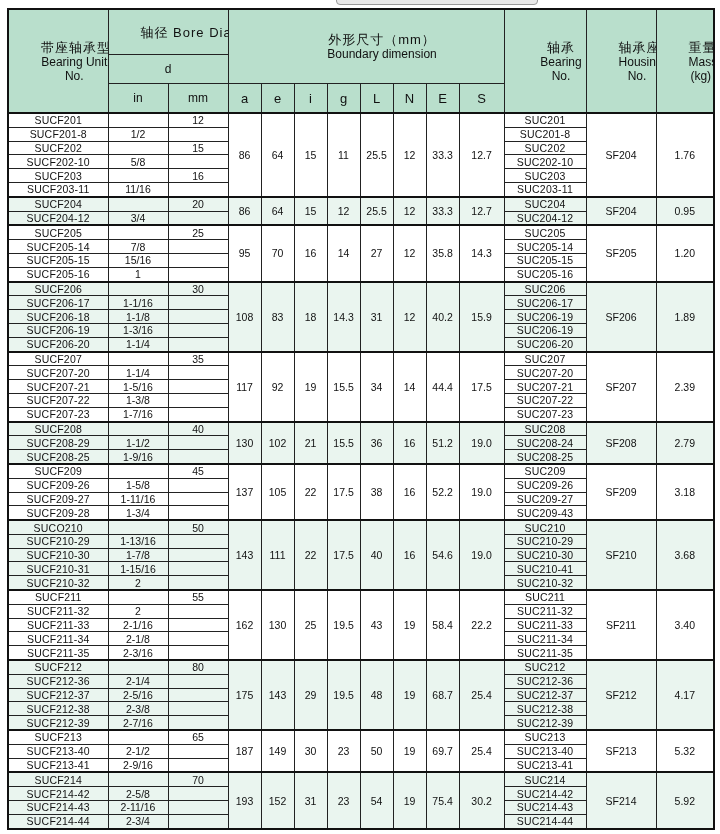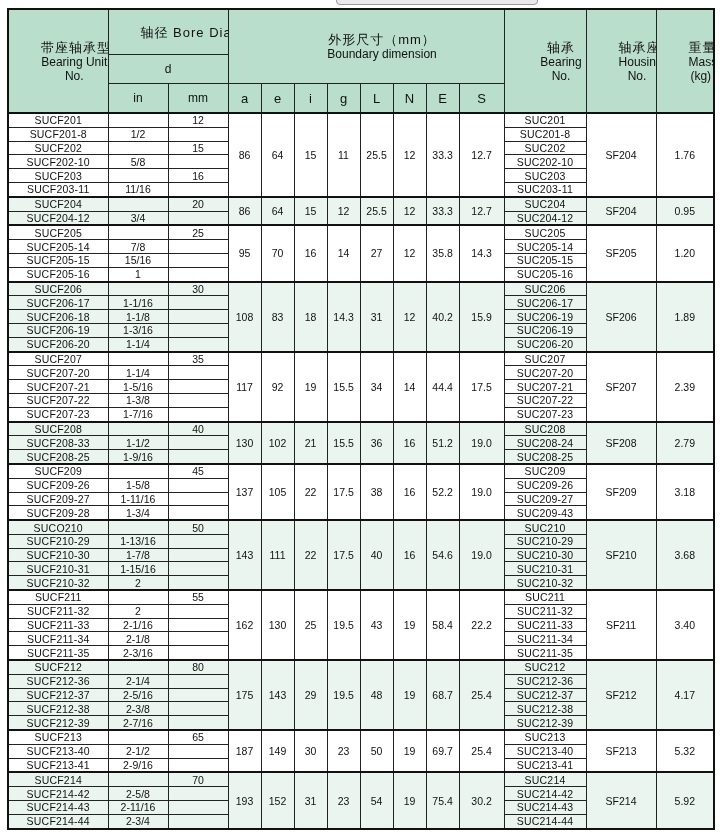--- a/index.html
+++ b/index.html
@@ -301,21 +301,21 @@
         <td class="dim" rowspan="3">15.5</td>
         <td class="dim" rowspan="3">36</td>
         <td class="dim" rowspan="3">16</td>
         <td class="dim" rowspan="3">51.2</td>
         <td class="dim" rowspan="3">19.0</td>
         <td class="bearing">SUC208</td>
         <td rowspan="3">SF208</td>
         <td rowspan="3">2.79</td>
       </tr>
       <tr class="shaded">
-        <td class="unit">SUCF208-33</td>
+        <td class="unit">SUCF208-29</td>
         <td>1-1/2</td>
         <td></td>
         <td class="bearing">SUC208-24</td>
       </tr>
       <tr class="shaded">
         <td class="unit">SUCF208-25</td>
         <td>1-9/16</td>
         <td></td>
         <td class="bearing">SUC208-25</td>
       </tr>
@@ -378,21 +378,21 @@
       <tr class="shaded">
         <td class="unit">SUCF210-30</td>
         <td>1-7/8</td>
         <td></td>
         <td class="bearing">SUC210-30</td>
       </tr>
       <tr class="shaded">
         <td class="unit">SUCF210-31</td>
         <td>1-15/16</td>
         <td></td>
-        <td class="bearing">SUC210-31</td>
+        <td class="bearing">SUC210-41</td>
       </tr>
       <tr class="shaded">
         <td class="unit">SUCF210-32</td>
         <td>2</td>
         <td></td>
         <td class="bearing">SUC210-32</td>
       </tr>
       <tr class=" group-start">
         <td class="unit">SUCF211</td>
         <td></td>

